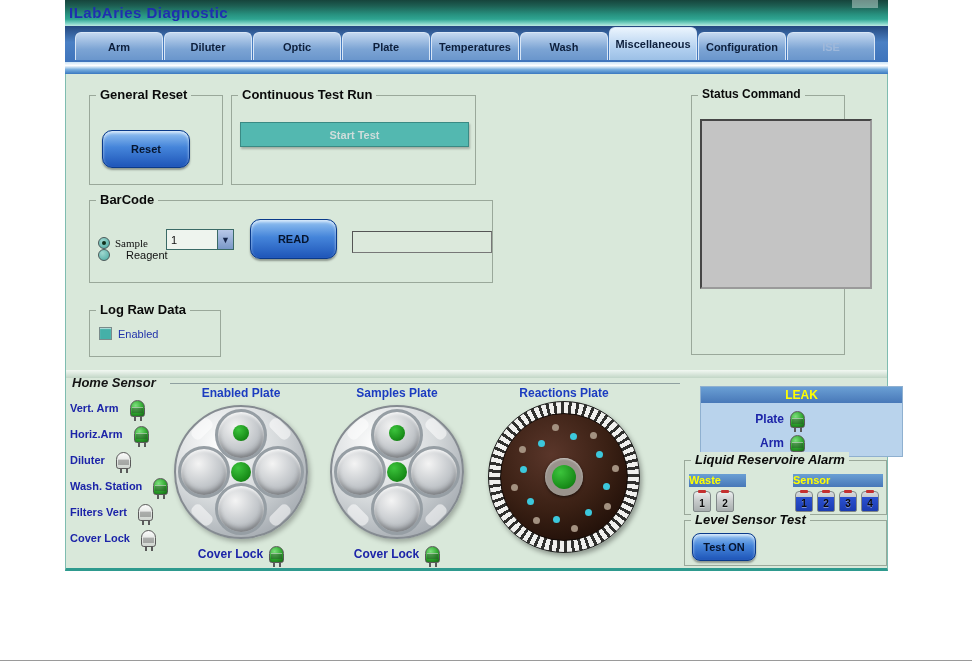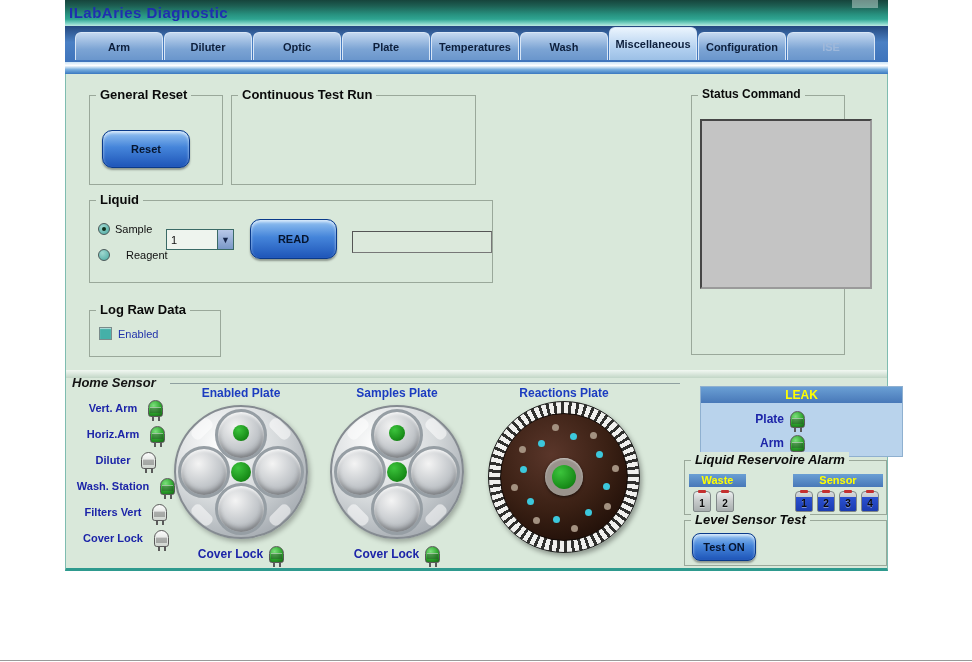--- a/index.html
+++ b/index.html
@@ -71,21 +71,21 @@
 
   .listbox { position:absolute; background:#c4c4c4; border:2px inset #9a9a9a; }
 
   
   .band { position:absolute; left:0; width:100%; height:8px;
     background:linear-gradient(180deg,#f2f8f2,#c2d6c6); }
   .hs-title { position:absolute; font-size:13px; font-weight:bold; font-style:italic; color:#141414; }
   .hs-line { position:absolute; height:1px; background:#8fa0a0; }
 
   .sensor-row { position:absolute; left:4px; width:112px; height:20px;
-    display:flex; align-items:center; justify-content:center; gap:11px; }
+    display:flex; align-items:center; justify-content:flex-start; gap:11px; }
   .sensor-label { font-size:11px; font-weight:bold; color:#1c24a8; white-space:nowrap; }
 
   
   .led { width:15px; height:17px; border-radius:8px 8px 3px 3px; border:1px solid #5a5a5a;
     position:relative; flex:0 0 auto; }
   .led::before { content:""; position:absolute; left:1px; right:1px; bottom:3px; height:5px;
     background:rgba(50,50,50,.32); border-top:1px solid rgba(255,255,255,.45); }
   .led::after { content:""; position:absolute; bottom:-5px; left:3px; width:2px; height:5px;
     background:#5a5a5a; box-shadow:6px 0 0 #5a5a5a; }
   .led.on  { background:radial-gradient(circle at 35% 30%,#7ce07c,#2ca52c 55%,#156515); }
@@ -122,21 +122,21 @@
 
   
   .leak-panel { position:absolute; background:#b9d3ec; border:1px solid #8fb0d0;margin-left:16px; }
   .leak-header { height:16px; background:linear-gradient(180deg,#6a9fd4,#4878b8);
     color:#ffff00; font-size:12px; font-weight:bold; text-align:center; line-height:16px; }
   .leak-row { position:absolute; left:14px; width:90px; height:20px;
     display:flex; align-items:center; justify-content:flex-end; gap:6px; }
   .leak-label { font-size:12px; font-weight:bold; color:#1c24a8; }
 
   .bar-blue { position:absolute; height:13px; background:linear-gradient(180deg,#6a9fd4,#4878b8);
-    color:#ffff00; font-size:11px; font-weight:bold; text-align:center; line-height:13px; }
+    color:#ffff00; font-size:11px; font-weight:bold; line-height:13px; }
 
   .jug { position:absolute; width:18px; height:21px; border-radius:4px 4px 2px 2px;
     border:1px solid #808888; display:flex; align-items:flex-end; justify-content:center;
     font-size:10px; font-weight:bold; color:#0a0a0a; }
   .jug::before { content:""; position:absolute; top:-2px; left:4px; width:8px; height:3px;
     background:#c43030; border-radius:1px; }
   .jug.waste  { background:linear-gradient(180deg,#eef0f0 0%,#c8cccc 45%,#a8aeae 100%); }
   .jug.liquid { background:linear-gradient(180deg,#d8dce0 0%,#c4c8cc 28%,#2a50d0 28%,#1b3cb0 100%); }
   .jug span { padding-bottom:2px; text-shadow:0 1px 0 rgba(255,255,255,.4); }
 
@@ -168,26 +168,27 @@
 
   <div class="client">
 
     <div class="group" style="left:23px; top:21px; width:134px; height:90px;">
       <span class="group-label">General Reset</span>
       <button class="blue-btn" style="left:12px; top:34px; width:88px; height:38px; font-size:11px;">Reset</button>
     </div>
 
     <div class="group" style="left:165px; top:21px; width:245px; height:90px;">
       <span class="group-label">Continuous Test Run</span>
+      <button class="teal-btn" style="left:8px; top:26px; width:229px; height:25px;">Start Test</button>
     </div>
 
     <div class="group" style="left:23px; top:126px; width:404px; height:83px;">
-      <span class="group-label">Liquid</span>
-
-      <div class="radio-row" style="left:8px; top:22px;">
+      <span class="group-label">BarCode</span>
+
+      <div class="radio-row" style="left:8px; top:36px;font-family:Liberation Serif, serif;">
         <span class="radio checked"></span>
         <span class="radio-label">Sample</span>
       </div>
       <div class="radio-row" style="left:8px; top:48px;gap:16px;">
         <span class="radio"></span>
         <span class="radio-label">Reagent</span>
       </div>
 
       <div class="combo" style="left:76px; top:28px; width:68px;">
         <span class="combo-value">1</span>

